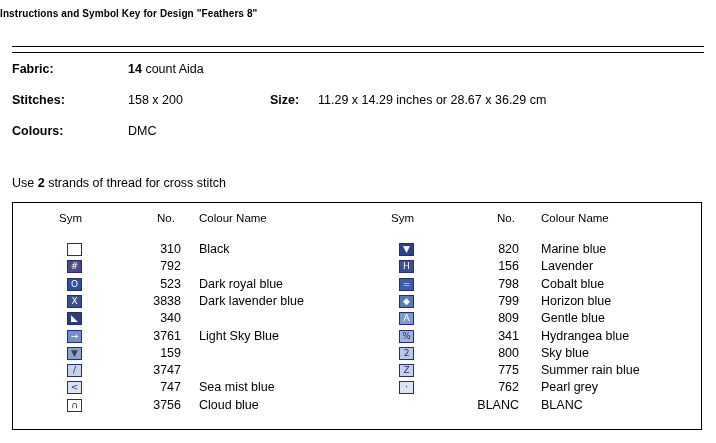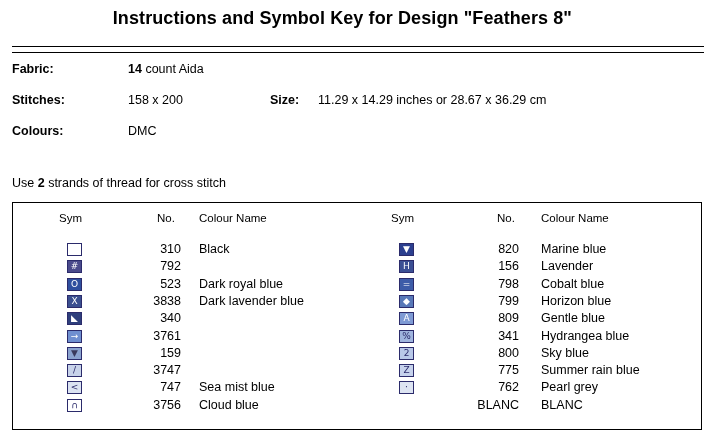--- a/index.html
+++ b/index.html
@@ -18,22 +18,22 @@
   .page {
     position: relative;
     width: 716px;
     height: 443px;
   }
   .title {
     position: absolute;
     top: 8px;
     left: 0;
     width: 572px;
-    text-align: right;
-    font-size: 18px;
+    text-align: left;
+    font-size: 10px;
     font-weight: bold;
     letter-spacing: 0.1px;
   }
   .rule {
     position: absolute;
     left: 12px;
     width: 692px;
     height: 0;
     border-top: 1px solid #000000;
   }
@@ -216,20 +216,21 @@
             <span class="no-cell">3838</span>
             <span class="name-cell">Dark lavender blue</span>
           </div>
           <div class="row" style="top: 107.2px;">
             <span class="sym-cell" style="background: rgb(46, 63, 124); color: rgb(255, 255, 255);">◣</span>
             <span class="no-cell">340</span>
           </div>
           <div class="row" style="top: 124.5px;">
             <span class="sym-cell" style="background: rgb(111, 143, 208); color: rgb(255, 255, 255);">→</span>
             <span class="no-cell">3761</span>
+            <span class="name-cell">Light Sky Blue</span>
           </div>
           <div class="row" style="top: 141.8px;">
             <span class="sym-cell" style="background: rgb(139, 163, 207); color: rgb(58, 58, 92);">▼</span>
             <span class="no-cell">159</span>
           </div>
           <div class="row" style="top: 159.1px;">
             <span class="sym-cell" style="background: rgb(200, 211, 234); color: rgb(43, 43, 107);">/</span>
             <span class="no-cell">3747</span>
           </div>
           <div class="row" style="top: 176.4px;">

